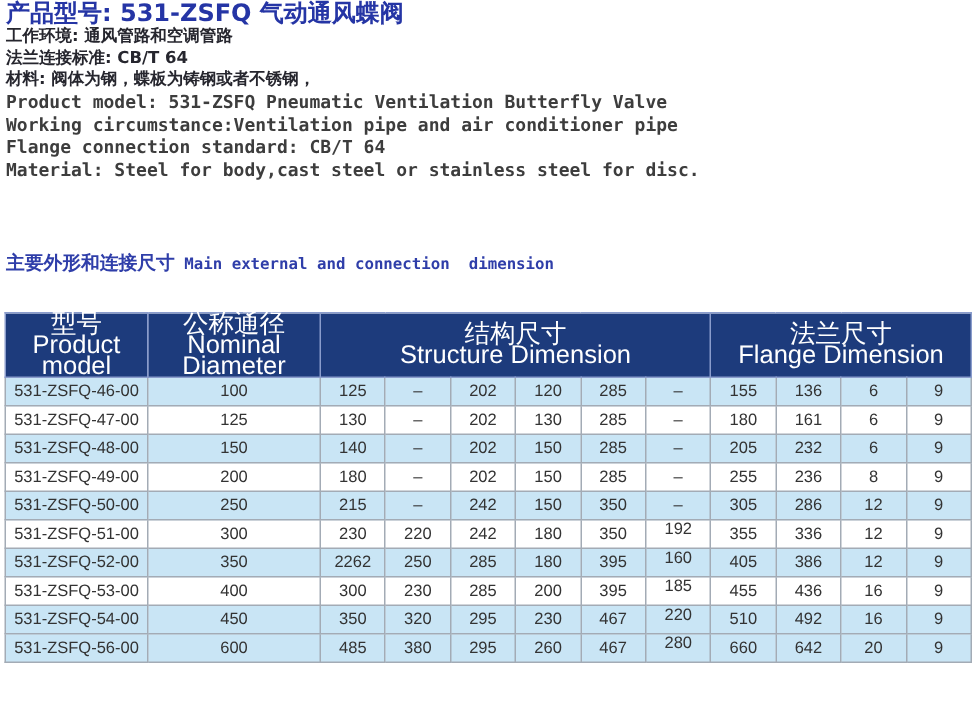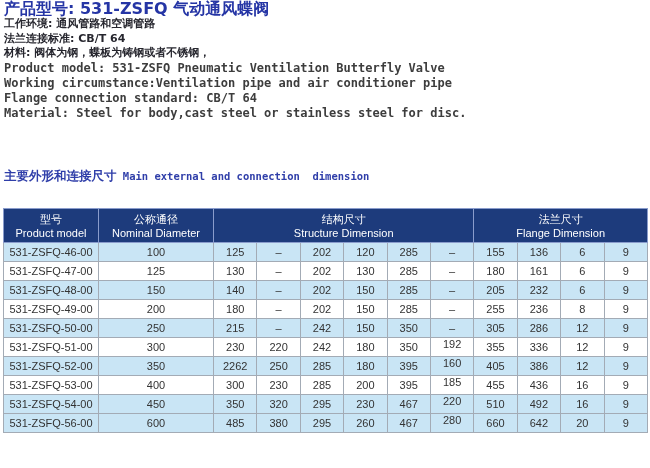--- a/index.html
+++ b/index.html
@@ -70,21 +70,21 @@
     left: 3px;
     top: 208px;
     width: 645px;
     border-collapse: collapse;
     table-layout: fixed;
   }
   table.dim th {
     background: var(--header_bg, #1d3b7c);
     color: #ffffff;
     font-weight: normal;
-    font-size: 11px;
+    font-size: 17px;
     border: 1px solid var(--header_grid, #8a9ccc);
     padding: 0;
     text-align: center;
     vertical-align: middle;
   }
   tr.group-row th { height: 33px; line-height: 14px; }
   tr.sub-row th   { height: 27px; }
 
   th.diag { position: relative; }
   th.diag svg {

